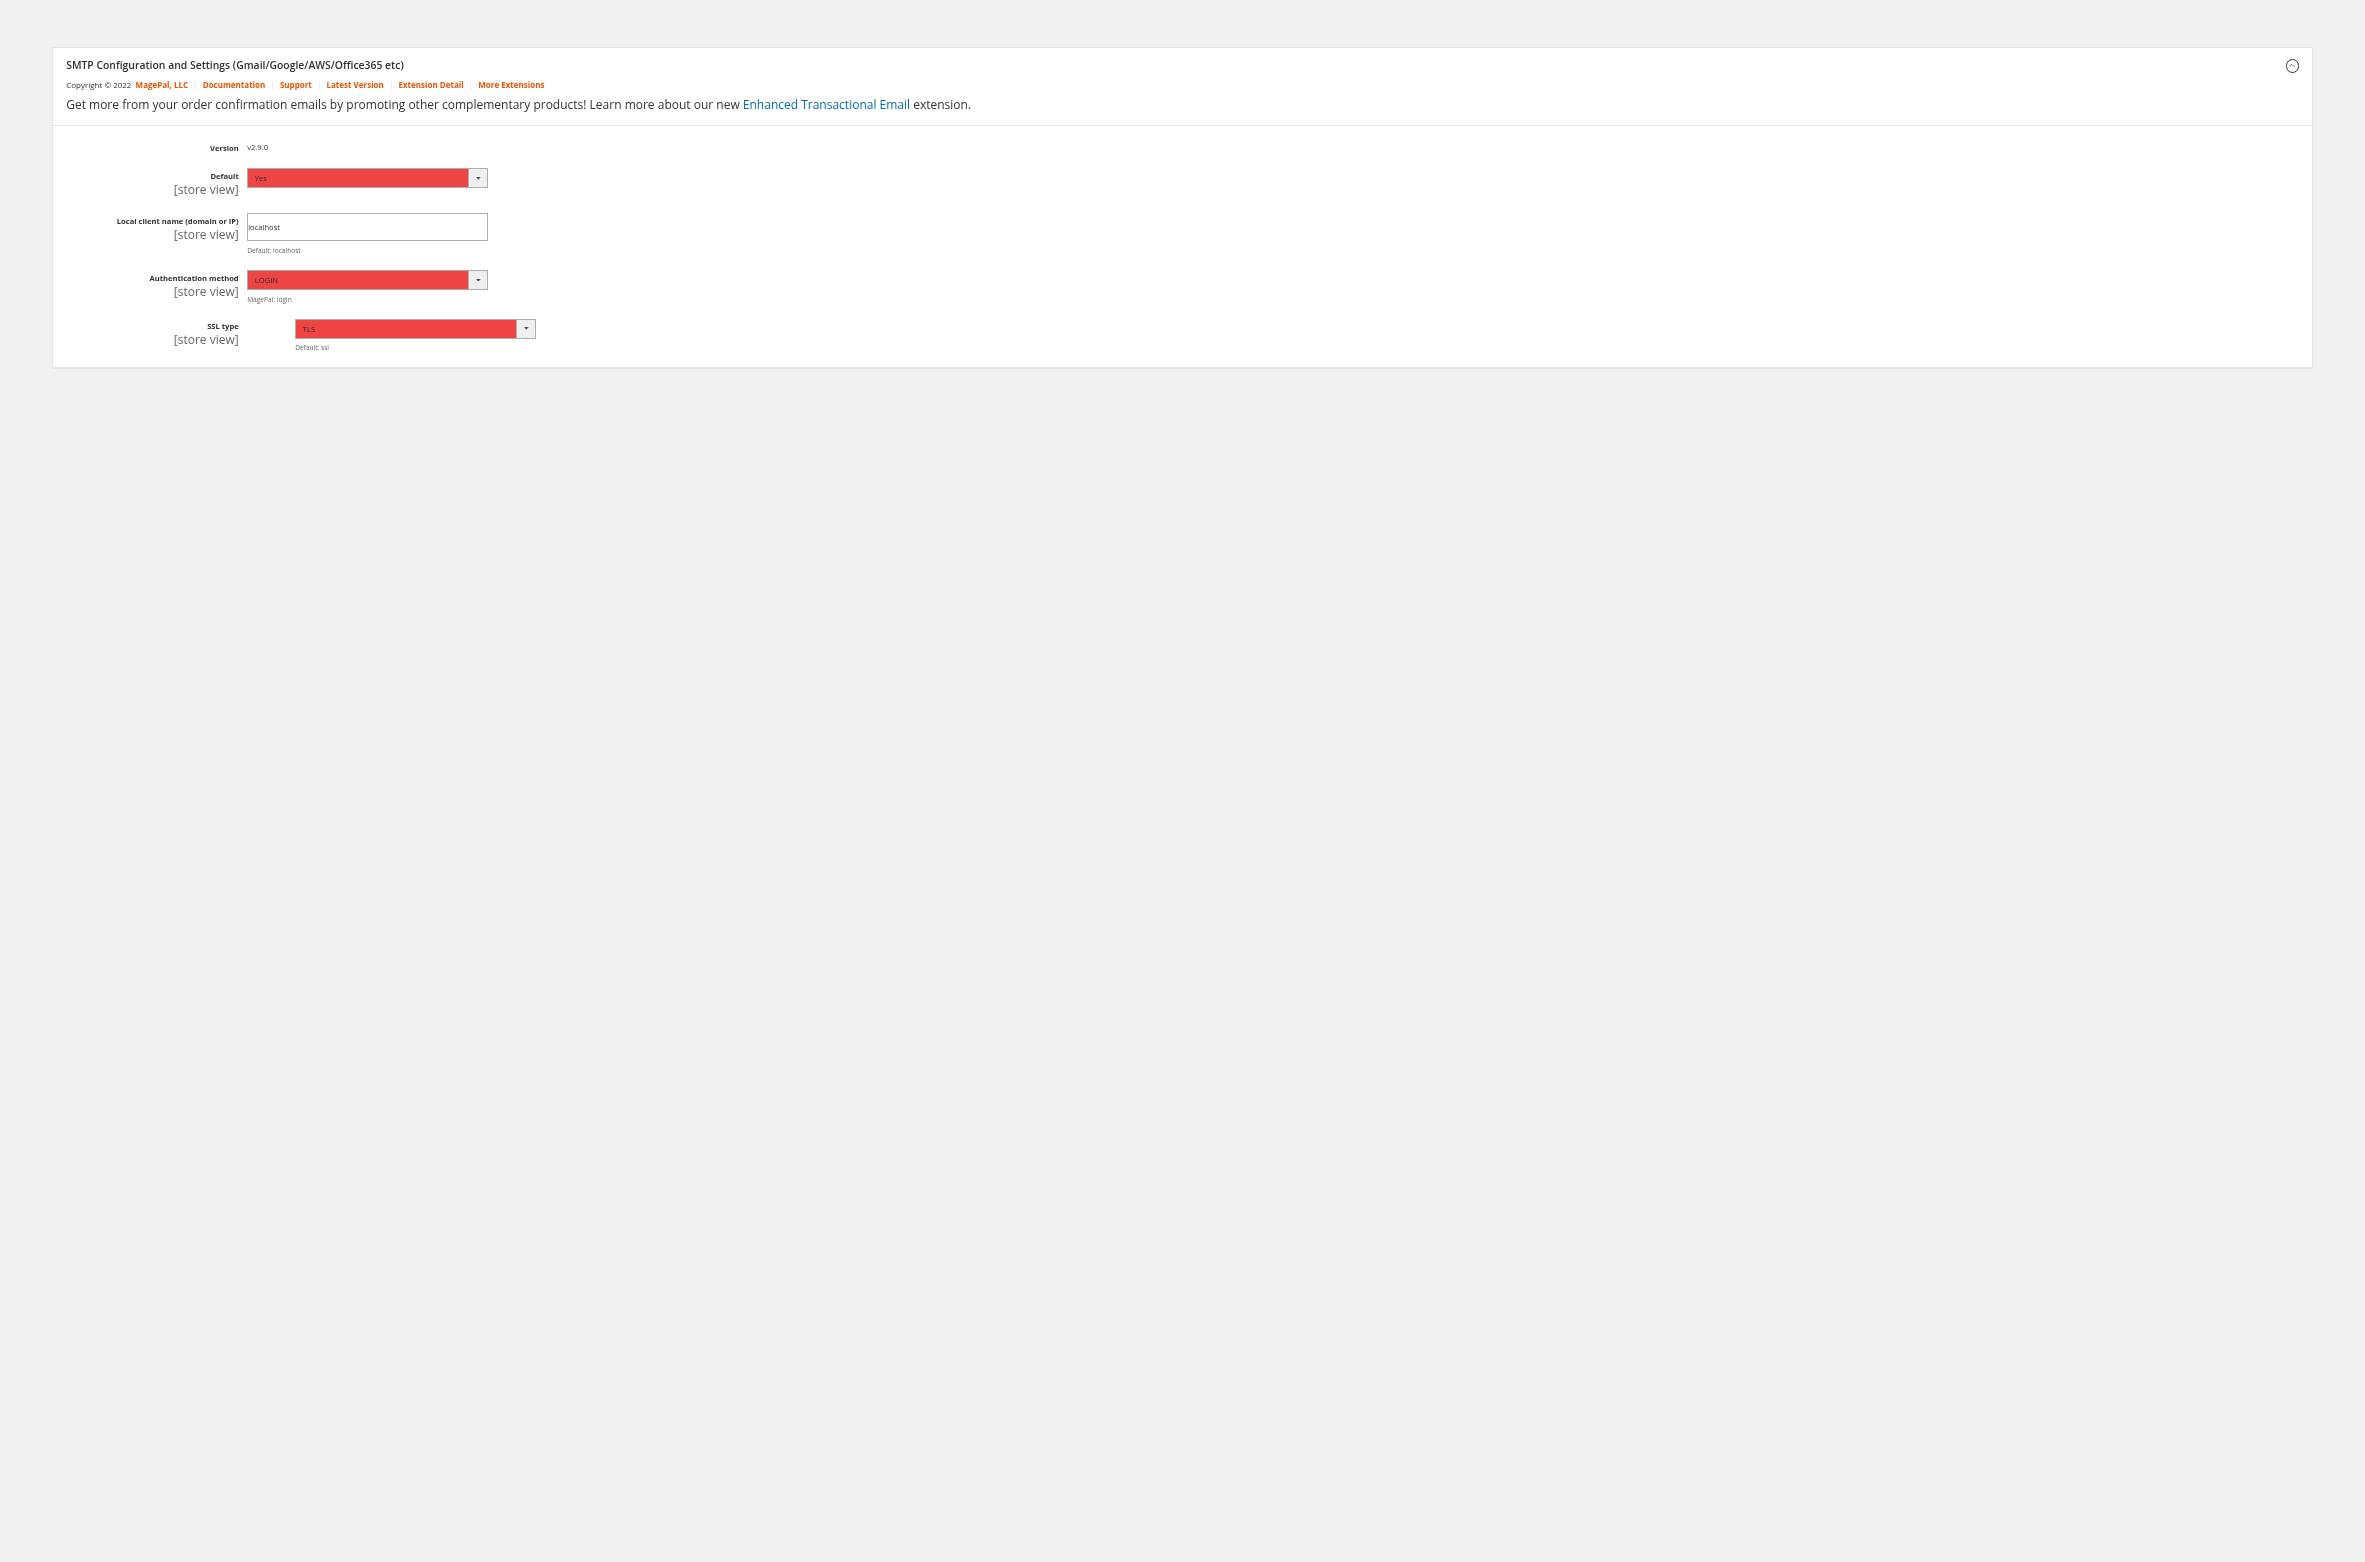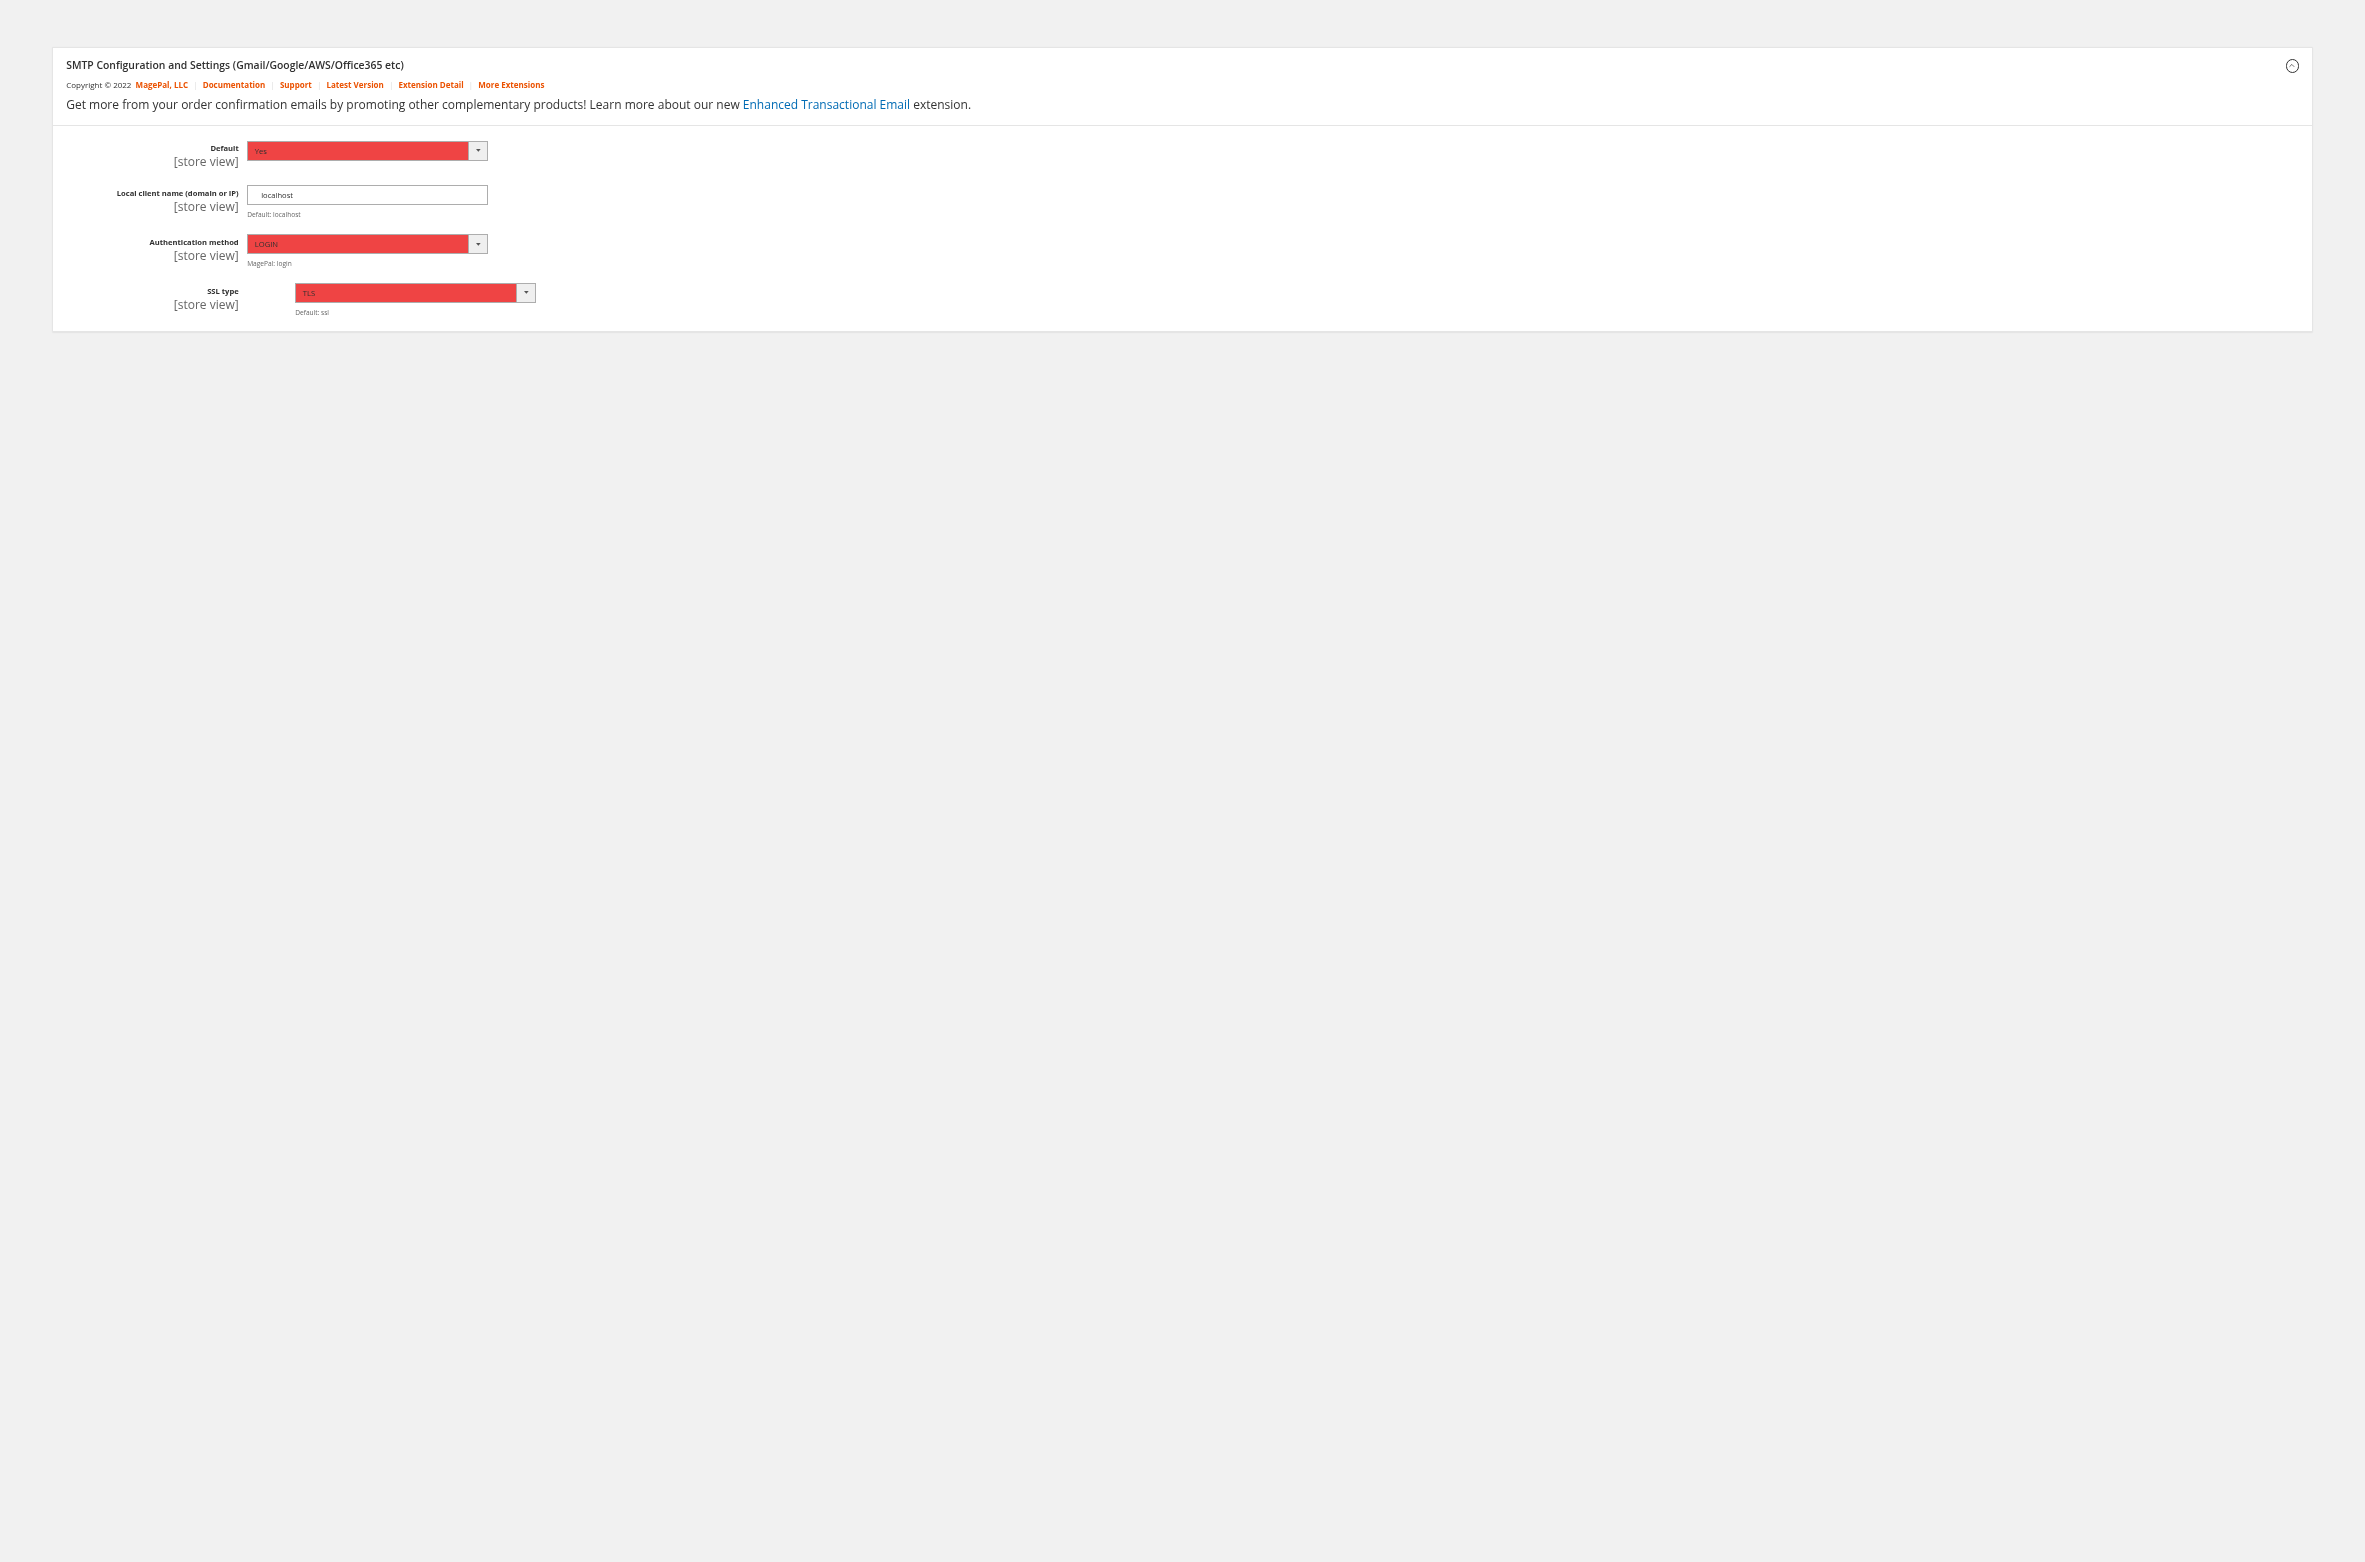--- a/index.html
+++ b/index.html
@@ -121,24 +121,24 @@
     height: 100%;
     border-left: 0.5px solid #adadad;
     background: #efefef;
     display: flex;
     align-items: center;
     justify-content: center;
   }
   .select-arrow svg { width: 4.7px; height: 2.8px; fill: #555; }
   .text-input {
     width: 100%;
-    height: 20px;
+    height: 28px;
     border: 0.5px solid #adadad;
     font-size: 7.6px;
-    padding: 0 13px;
+    padding: 0 0;
     color: #303030;
     font-family: inherit;
     outline: none;
   }
   .help-note {
     margin-top: 4.7px;
     font-size: 6.6px;
     color: #666;
   }
 </style>
@@ -160,20 +160,28 @@
       <span>Copyright © 2022</span>&nbsp;&nbsp;<a href="#" class="orange">MagePal, LLC</a><span class="sep">|</span><a href="#" class="orange">Documentation</a><span class="sep">|</span><a href="#" class="orange">Support</a><span class="sep">|</span><a href="#" class="orange">Latest Version</a><span class="sep">|</span><a href="#" class="orange">Extension Detail</a><span class="sep">|</span><a href="#" class="orange">More Extensions</a>
     </div>
 
     <div class="promo">
       <span>Get more from your order confirmation emails by promoting other complementary products! Learn more about our new </span><a href="#" class="blue">Enhanced Transactional Email</a><span> extension.</span>
     </div>
   </div>
 
   <div class="form-body">
 
+    <div class="form-row">
+      <div class="label-col">
+        <span class="label-main">Version</span>
+      </div>
+      <div class="value-col">
+        <div class="static-value">v2.9.0</div>
+      </div>
+    </div>
 
     <div class="form-row">
       <div class="label-col">
         <span class="label-main">Default</span>
         <span class="label-scope">[store view]</span>
       </div>
       <div class="value-col">
         <div class="select-wrap">
           <div class="select-value">Yes</div>
           <div class="select-arrow">

